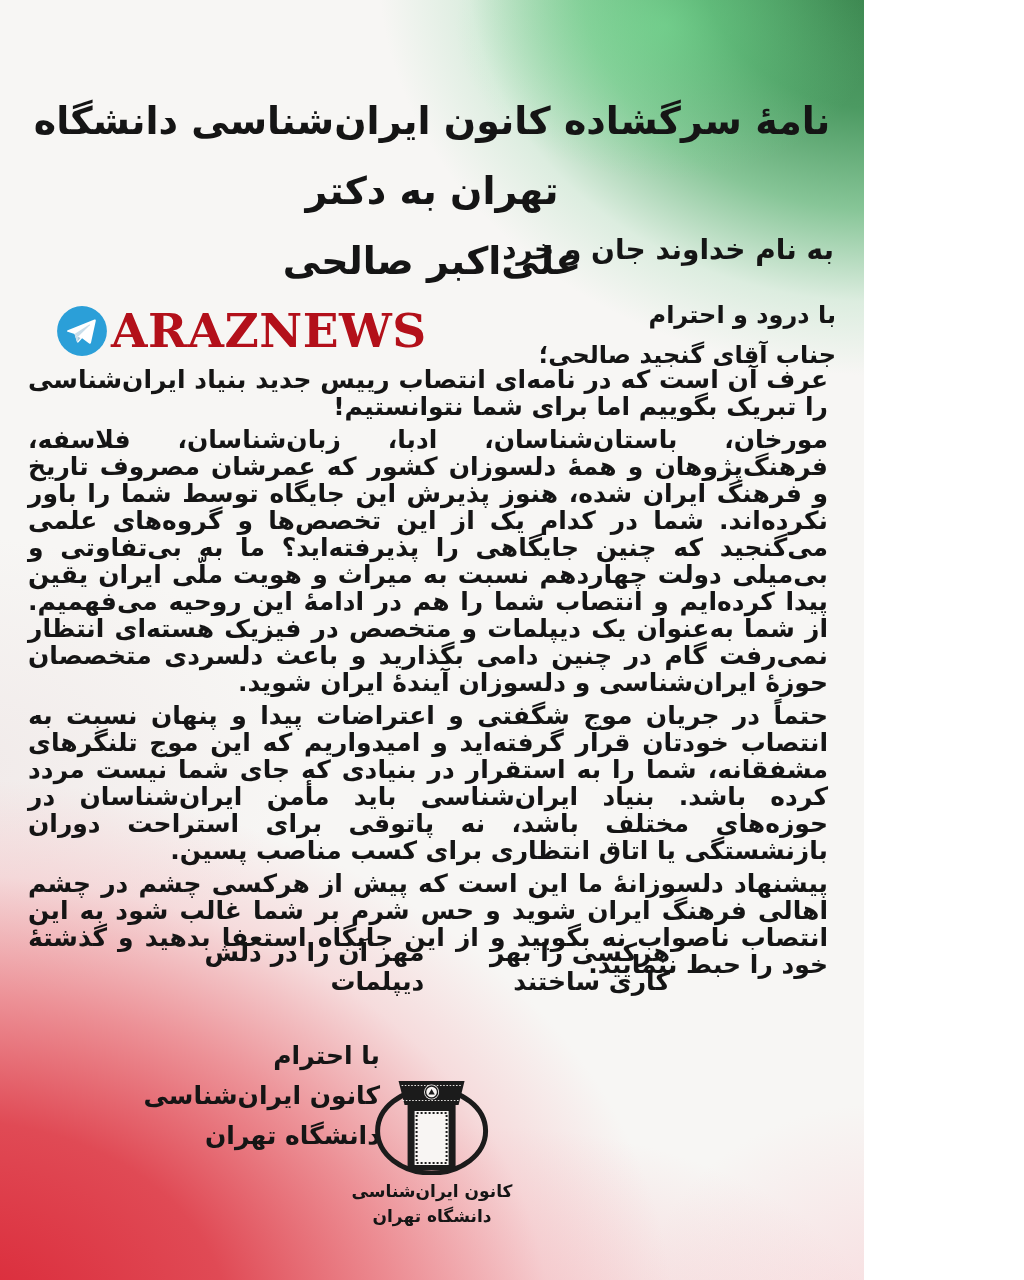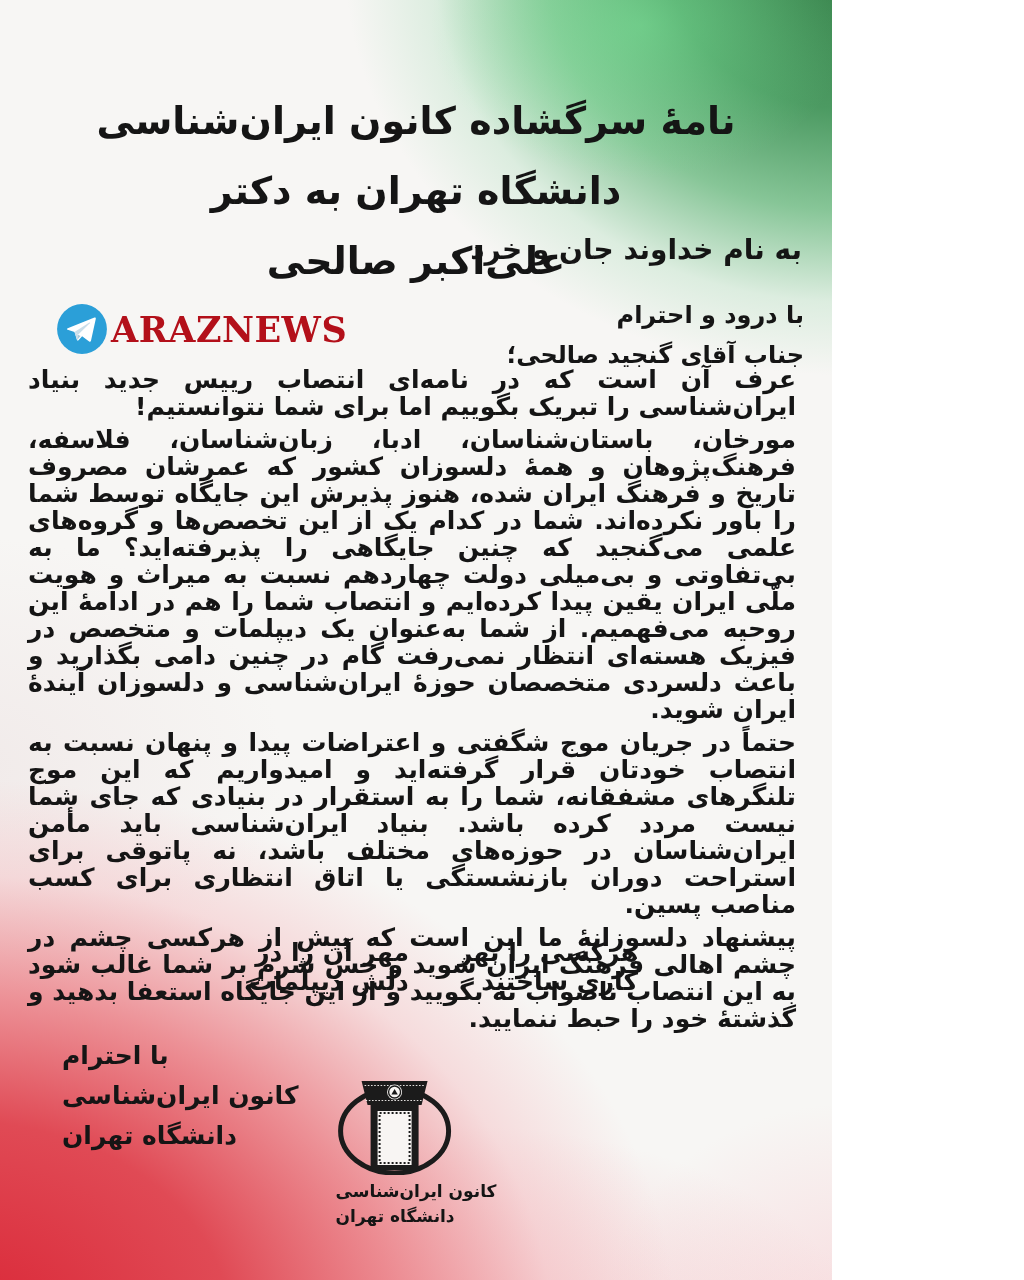--- a/index.html
+++ b/index.html
@@ -14,40 +14,41 @@
     direction: rtl;
     color: #151515;
     background-color: #f7f6f4;
     background-image:
       radial-gradient(ellipse 300px 220px at 77% 2%, rgba(125,232,155,0.55), rgba(125,232,155,0) 70%),
       radial-gradient(ellipse 560px 460px at 102% -3%, #367f49 0%, #4c9a62 32%, rgba(97,181,120,0.75) 54%, rgba(170,220,185,0.35) 74%, rgba(255,255,255,0) 90%),
       radial-gradient(ellipse 780px 600px at -5% 104%, #da2535 0%, #e04a55 35%, rgba(233,112,120,0.75) 56%, rgba(244,180,185,0.4) 76%, rgba(255,255,255,0) 92%),
       radial-gradient(ellipse 520px 280px at 55% 105%, rgba(244,170,178,0.55), rgba(244,170,178,0) 78%),
       radial-gradient(ellipse 320px 260px at 103% 102%, rgba(248,205,210,0.6), rgba(248,205,210,0) 78%),
       radial-gradient(ellipse 430px 320px at -3% 60%, rgba(236,225,225,0.55), rgba(236,225,225,0) 72%);
+    padding-left: 32px;
   }
   .title {
     position: absolute; top: 86px; left: 22px; right: 22px;
     text-align: center;
     font-size: 38px; font-weight: bold;
     line-height: 70px;
     letter-spacing: -0.5px;
   }
   .bismillah {
     position: absolute; top: 233px; right: 30px;
     font-size: 28px; font-weight: bold;
   }
   .watermark {
     position: absolute; top: 303px; left: 56px;
     display: flex; align-items: center; gap: 3px;
     direction: ltr;
   }
   .watermark .wm-text {
     font-family: "DejaVu Serif", serif;
-    font-size: 35px; font-weight: bold;
+    font-size: 47px; font-weight: bold;
     color: #b3101a; letter-spacing: 0.5px;
   }
   .greeting {
     position: absolute; top: 301px; right: 28px;
     font-size: 24px; font-weight: bold;
   }
   .addressee {
     position: absolute; top: 341px; right: 28px;
     font-size: 24px; font-weight: bold;
   }
@@ -62,28 +63,28 @@
     text-align-last: right;
   }
   .verse {
     position: absolute; top: 938px; left: 0; right: 0;
     display: flex; justify-content: space-between;
     padding: 0 194px 0 195px;
     font-size: 25px; font-weight: bold;
   }
   .closing {
     position: absolute; top: 1036px; left: 62px; width: 318px;
-    text-align: left;
+    text-align: right;
     font-size: 25px; font-weight: bold;
     line-height: 40px;
   }
   .org-logo {
     position: absolute; top: 1079px; left: 50%;
     transform: translateX(-50%);
-    text-align: left;
+    text-align: center;
   }
   .org-logo .caption {
     font-size: 17px; font-weight: bold;
     line-height: 25px;
   }
   .tg-badge { display: inline-flex; }
 </style>
 </head>
 <body>
 

